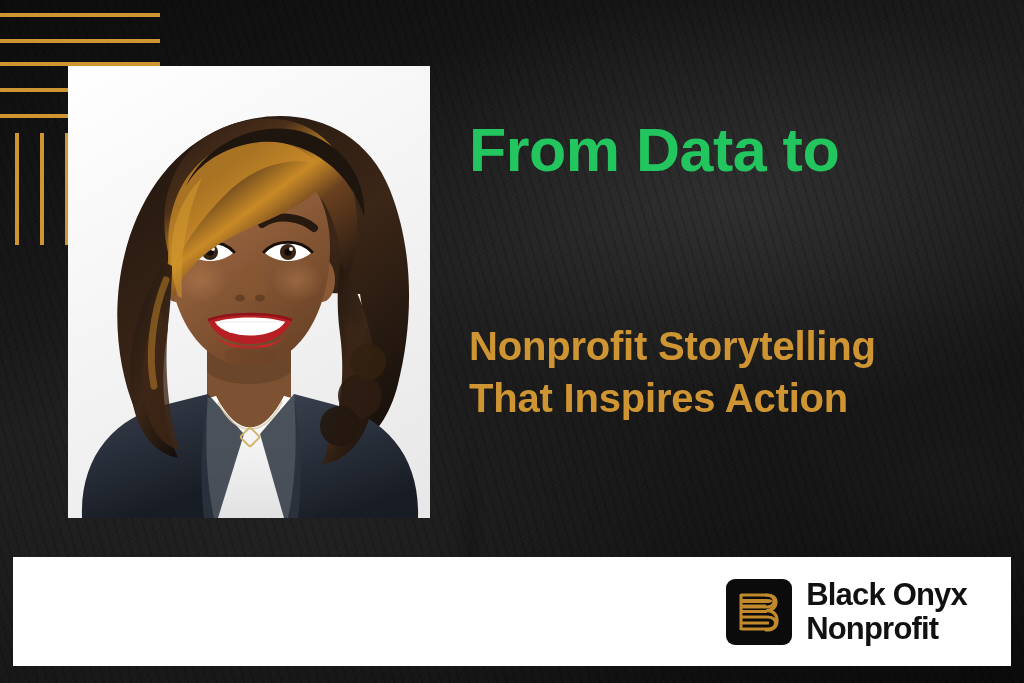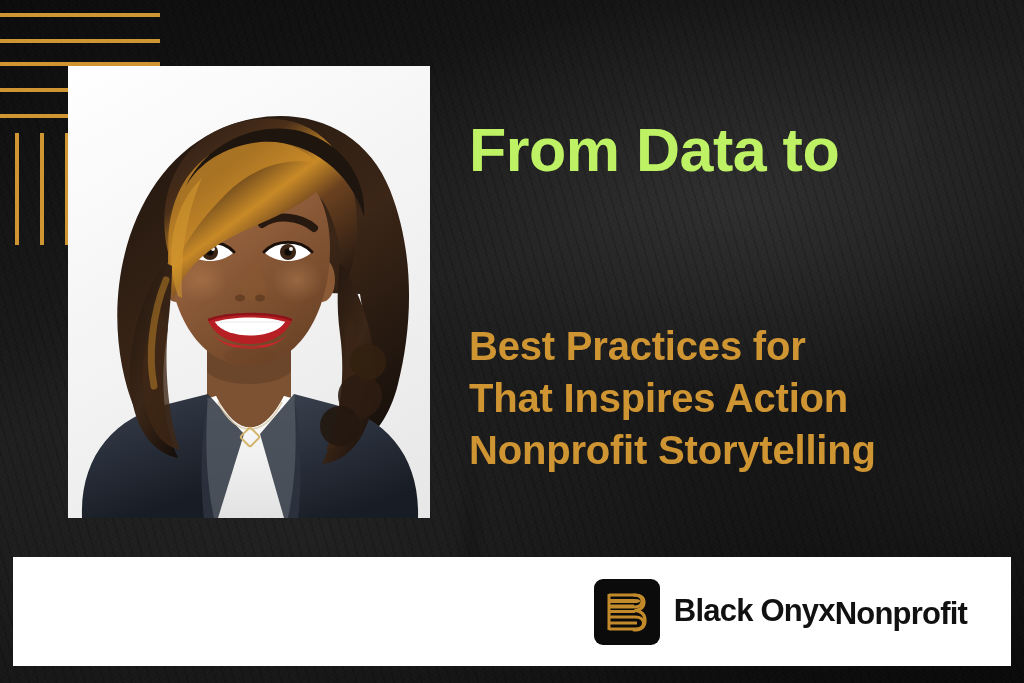--- a/index.html
+++ b/index.html
@@ -61,21 +61,21 @@
     position:absolute; inset:0;
     background:linear-gradient(150deg,#ffffff 0%, #f4f4f4 45%, #e7e7e7 100%);
   }
   .photo svg { position:absolute; inset:0; width:100%; height:100%; display:block; }
 
   
   .headline {
     position:absolute; left:469px; top:115px; width:500px;
   }
   .headline .title {
-    color:#bef264;
+    color:#22c55e;
     font-size:61px;
     font-weight:bold;
     line-height:1.18;
     letter-spacing:-0.5px;
   }
   .subtitle {
     position:absolute; left:469px; top:320px; width:500px;
     color:#cf9533;
     font-size:40px;
     font-weight:bold;
@@ -96,21 +96,21 @@
   }
   .logo-mark {
     width:66px; height:66px;
     border-radius:9px;
     background:#0b0b0b;
     display:flex; align-items:center; justify-content:center;
     flex:0 0 auto;
   }
   .logo-mark svg { display:block; }
   .logo-words {
-    display:flex; 
+    display:flex; flex-direction:column;
     line-height:1.0;
   }
   .logo-words span {
     color:#111111;
     font-size:31px;
     font-weight:bold;
     letter-spacing:-0.8px;
     white-space:nowrap;
   }
   .logo-words .line2 { margin-top:3px; }
@@ -259,23 +259,22 @@
       <path d="M118 120 C 140 72 206 46 254 74 C 286 92 298 124 296 150
                C 282 104 238 72 192 76 C 158 80 132 96 118 120 Z" fill="#1e150f"></path>
     </svg>
   </div>
 
   <div class="headline">
     <div class="title">From Data to</div>
   </div>
 
   <div class="subtitle">
-    <div>Best Practices for</div>
+    <div>Nonprofit Storytelling</div>
     <div>That Inspires Action</div>
-    <div>Nonprofit Storytelling</div>
   </div>
 
   <div class="white-bar">
     <div class="logo">
       <div class="logo-mark">
         <svg width="46" height="46" viewBox="0 0 46 46">
           <g fill="none" stroke="#c28a2a" stroke-width="3">
             <line x1="5" y1="5" x2="5" y2="41"></line>
             <path d="M5 6 H30 C36 6 38 8.5 38 12 C38 15.5 36 18 30 18 H5"></path>
             <path d="M5 11.5 H30 C34 11.5 34.5 12 34.5 12 C34.5 12 34 12.5 30 12.5 H5"></path>

